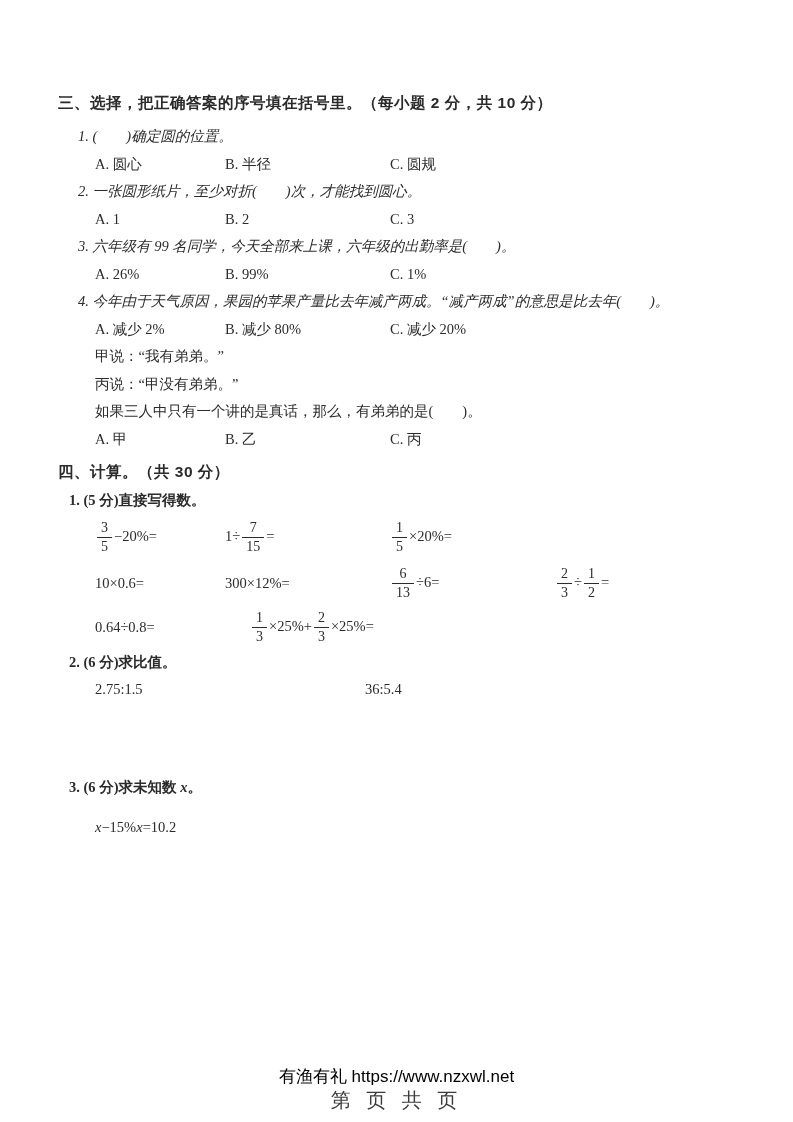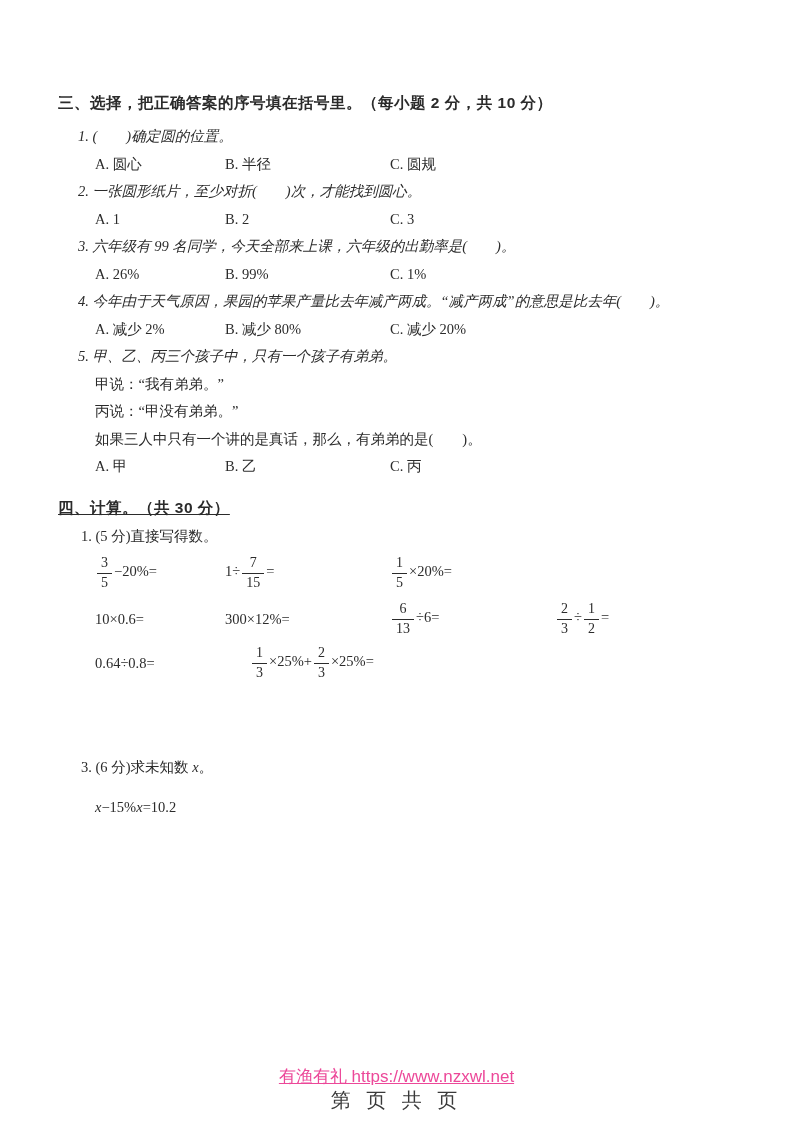--- a/index.html
+++ b/index.html
@@ -16,26 +16,26 @@
   .content { padding:92px 28px 0 58px; }
 
   .sec-title {
     font-family:"Liberation Sans","DejaVu Sans",sans-serif;
     font-weight:bold;
     font-size:15.5px;
     line-height:22px;
     margin-bottom:9px;
     letter-spacing:0.5px;
   }
-  .sec-title.second { margin-top:16px; margin-bottom:4px;text-decoration:underline; }
+  .sec-title.second { margin-top:8px; margin-bottom:4px; }
 
   .q-line, .stmt-line, .sub-label { line-height:27.5px; }
   .q-line   { margin-left:20px;font-style:italic; }
   .stmt-line{ margin-left:37px; }
-  .sub-label{ margin-left:23px; }
+  .sub-label{ margin-left:11px;font-weight:bold; }
 
   .opts {
     display:grid;
     grid-template-columns:130px 165px auto;
     margin-left:37px;
     line-height:27.5px;
   }
 
   .calc-row {
     display:grid;
@@ -131,21 +131,20 @@
     <div>
       <div class="q-line">4. 今年由于天气原因，果园的苹果产量比去年减产两成。“减产两成”的意思是比去年(　　)。</div>
       <div class="opts">
         <span>A. 减少 2%</span>
         <span>B. 减少 80%</span>
         <span>C. 减少 20%</span>
       </div>
     </div>
 
     <div>
-      <div class="q-line">5. 甲、乙、丙三个孩子中，只有一个孩子有弟弟。</div>
       <div class="stmt-line">甲说：“我有弟弟。”</div>
       <div class="stmt-line">丙说：“甲没有弟弟。”</div>
       <div class="stmt-line">如果三人中只有一个讲的是真话，那么，有弟弟的是(　　)。</div>
       <div class="opts">
         <span>A. 甲</span>
         <span>B. 乙</span>
         <span>C. 丙</span>
       </div>
     </div>
 
@@ -163,27 +162,34 @@
         <span>300×12%=</span>
         <span><span class="frac"><span class="n">6</span><span class="d">13</span></span>÷6=</span>
         <span><span class="frac"><span class="n">2</span><span class="d">3</span></span>÷<span class="frac"><span class="n">1</span><span class="d">2</span></span>=</span>
       </div>
       <div class="calc-row row-3">
         <span>0.64÷0.8=</span>
         <span><span class="frac"><span class="n">1</span><span class="d">3</span></span>×25%+<span class="frac"><span class="n">2</span><span class="d">3</span></span>×25%=</span>
       </div>
     </div>
 
+    <div>
+      <div class="sub-label">2. (6 分)求比值。</div>
+      <div class="ratio-row">
+        <span>2.75:1.5</span>
+        <span>36:5.4</span>
+      </div>
+    </div>
 
     <div class="unknown-block">
       <div class="sub-label">3. (6 分)求未知数 <span class="var">x</span>。</div>
       <div class="unknown-row">
         <span><span class="var">x</span>−15%<span class="var">x</span>=10.2</span>
       </div>
     </div>
 
   </div>
 
   <div class="footer">
-    <div class="footer-site" style="color: #ec4899; text-decoration: underline;">有渔有礼 https://www.nzxwl.net</div>
+    <div class="footer-site" style="color: #000000;">有渔有礼 https://www.nzxwl.net</div>
     <div class="footer-page" style="color: rgb(58, 58, 58);">第 页 共 页</div>
   </div>
 </div>
 
 </body></html>

